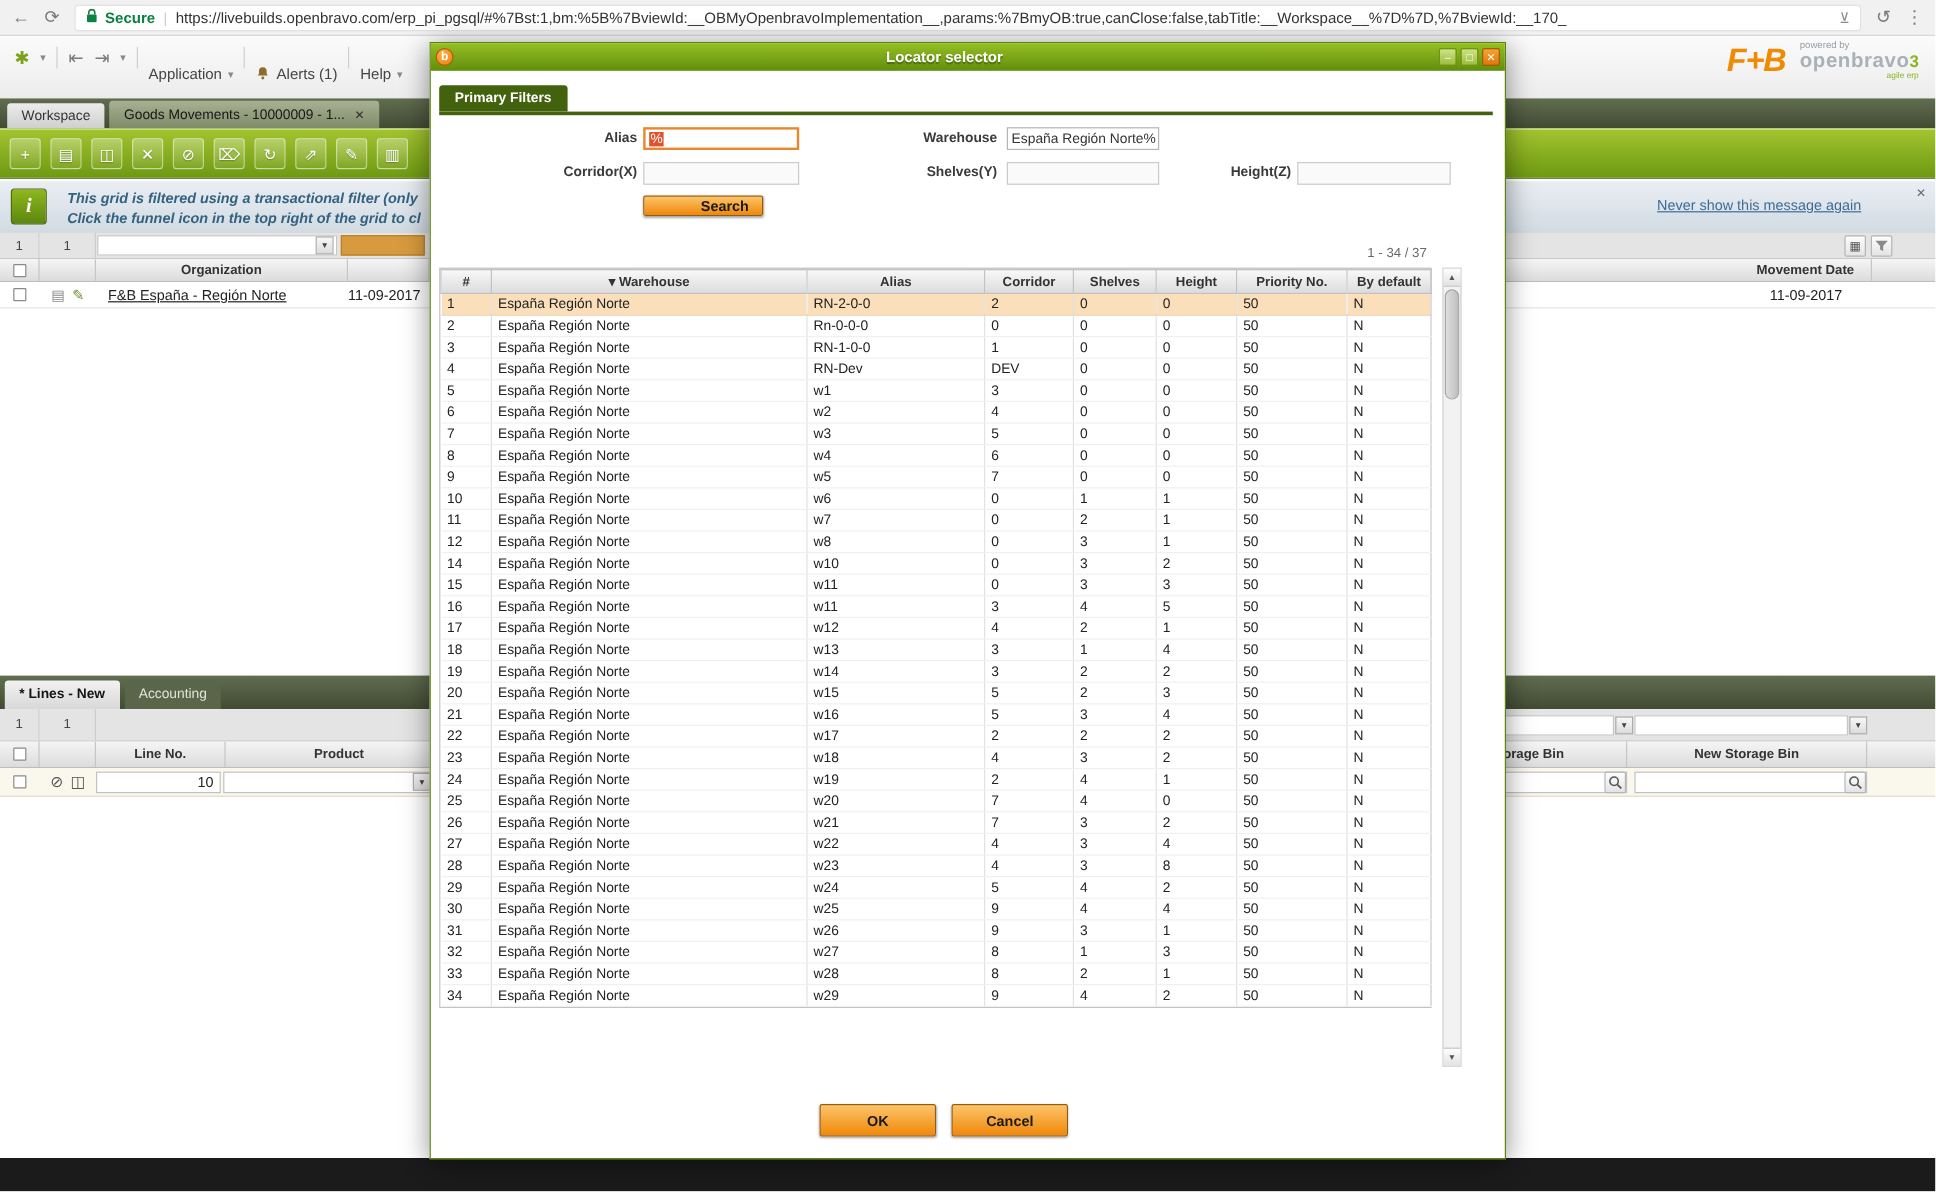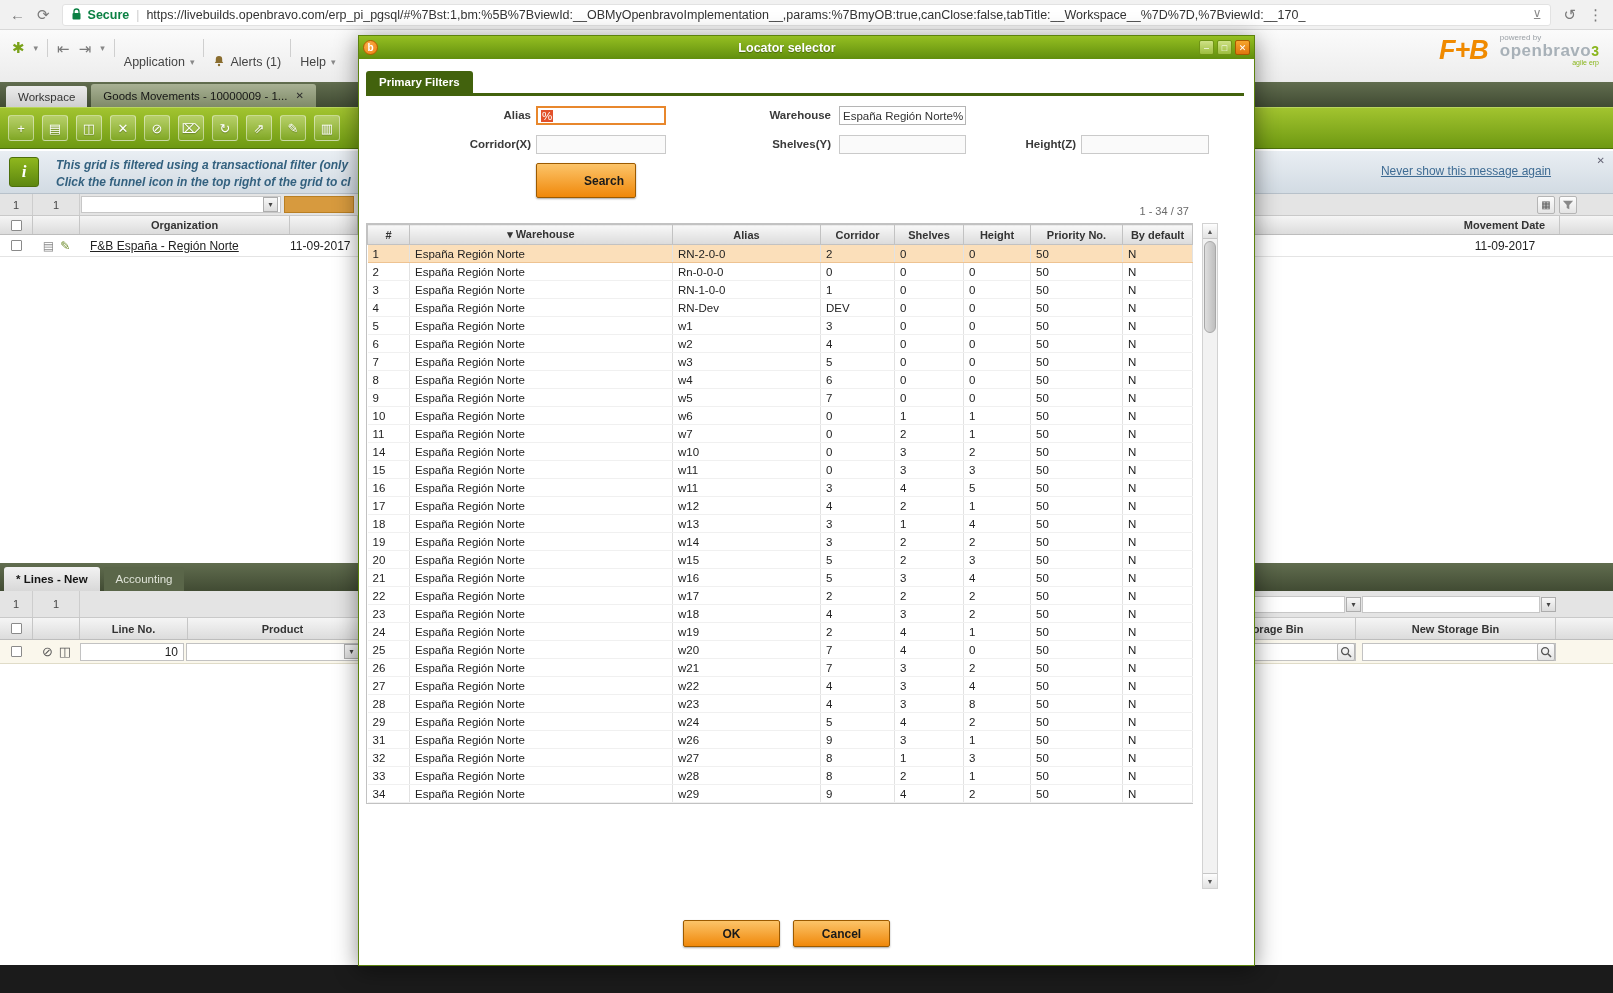--- a/index.html
+++ b/index.html
@@ -345,21 +345,21 @@
 
     <div class="fm-label" style="left:62px; top:102px;">Corridor(X)</div>
     <div class="fm-input empty" style="left:177px; top:99px; width:130px;"></div>
 
     <div class="fm-label" style="left:352px; top:102px; width:120px;">Shelves(Y)</div>
     <div class="fm-input empty" style="left:480px; top:99px; width:127px;"></div>
 
     <div class="fm-label" style="left:607px; top:102px;">Height(Z)</div>
     <div class="fm-input empty" style="left:722px; top:99px; width:128px;"></div>
 
-    <div class="btn-orange" style="left:177px; top:127px; width:100px; height:35px;padding-left:36px;">Search</div>
+    <div class="btn-orange" style="left:177px; top:127px; width:100px; height:17px;padding-left:36px;">Search</div>
 
     <div class="pagination">1 - 34 / 37</div>
 
     <div class="locator-table-wrap">
       <table class="locator">
         <colgroup>
           <col style="width:42px;">
             <col style="width:263px;">
             <col style="width:148px;">
             <col style="width:74px;">
@@ -485,20 +485,30 @@
               <td>11</td>
               <td>España Región Norte</td>
               <td>w7</td>
               <td>0</td>
               <td>2</td>
               <td>1</td>
               <td>50</td>
               <td>N</td>
             </tr>
             <tr>
+              <td>12</td>
+              <td>España Región Norte</td>
+              <td>w8</td>
+              <td>0</td>
+              <td>3</td>
+              <td>1</td>
+              <td>50</td>
+              <td>N</td>
+            </tr>
+            <tr>
               <td>14</td>
               <td>España Región Norte</td>
               <td>w10</td>
               <td>0</td>
               <td>3</td>
               <td>2</td>
               <td>50</td>
               <td>N</td>
             </tr>
             <tr>
@@ -641,20 +651,30 @@
               <td>50</td>
               <td>N</td>
             </tr>
             <tr>
               <td>29</td>
               <td>España Región Norte</td>
               <td>w24</td>
               <td>5</td>
               <td>4</td>
               <td>2</td>
+              <td>50</td>
+              <td>N</td>
+            </tr>
+            <tr>
+              <td>30</td>
+              <td>España Región Norte</td>
+              <td>w25</td>
+              <td>9</td>
+              <td>4</td>
+              <td>4</td>
               <td>50</td>
               <td>N</td>
             </tr>
             <tr>
               <td>31</td>
               <td>España Región Norte</td>
               <td>w26</td>
               <td>9</td>
               <td>3</td>
               <td>1</td>

